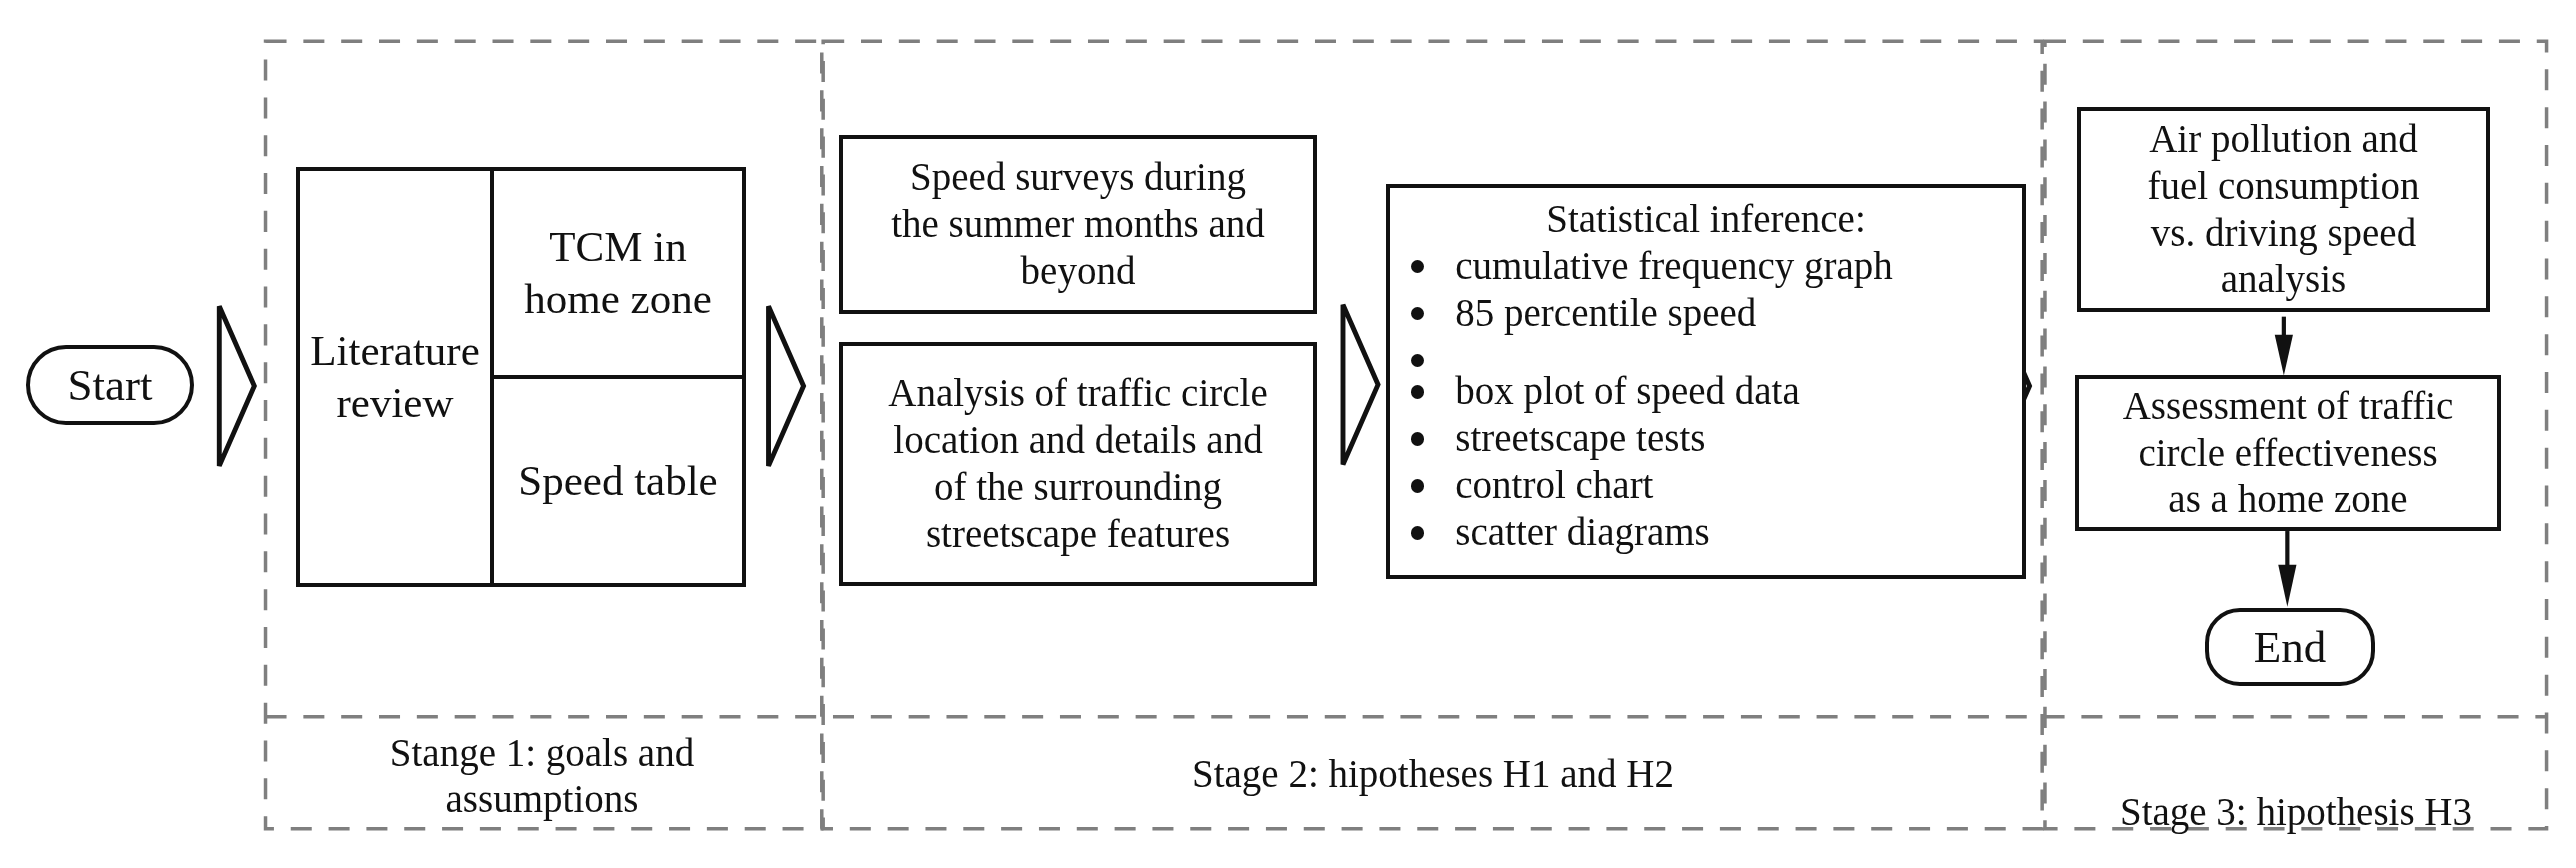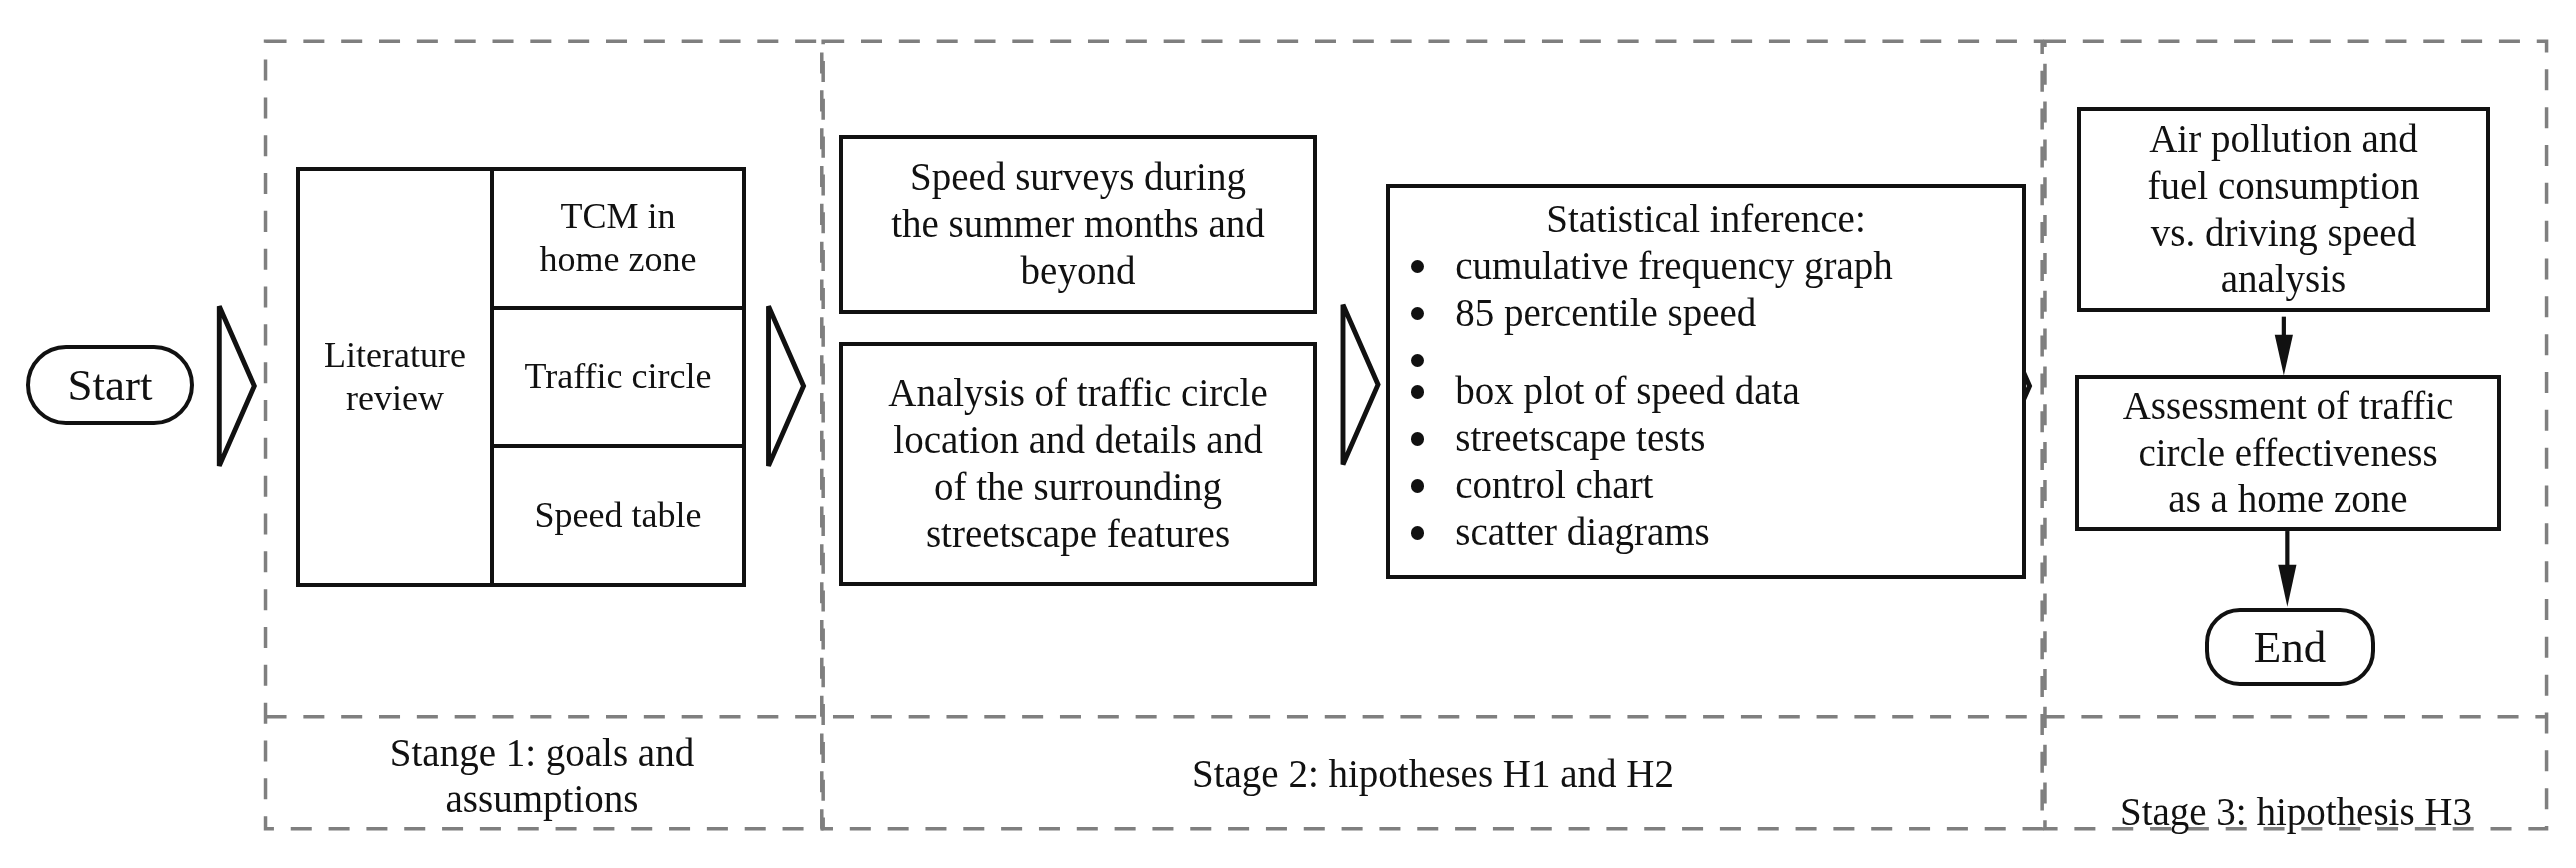--- a/index.html
+++ b/index.html
@@ -47,21 +47,21 @@
     position: absolute;
     border: 4.2px solid #111111;
     box-sizing: border-box;
     display: flex;
   }
   .tcell {
     display: flex;
     align-items: center;
     justify-content: center;
     text-align: center;
-    font-size: 36px;
+    font-size: 43px;
     line-height: 1.2;
     white-space: pre-line;
     box-sizing: border-box;
   }
   .tleft {
     width: 194px;
     border-right: 4.2px solid #111111;
   }
   .tright {
     flex: 1;
@@ -133,21 +133,20 @@
   </svg>
 
   <div class="node stadium" style="left:26px; top:345px; width:160px; height:72px;">Start</div>
 
   <div class="tablebox" style="left:296px; top:167px; width:450px; height:420px;">
     <div class="tcell tleft">Literature
 review</div>
     <div class="tright">
       <div class="tcell trow">TCM in
 home zone</div>
-      <div class="tcell trow">Traffic circle</div>
       <div class="tcell trow">Speed table</div>
     </div>
   </div>
 
   <div class="node procbox" style="left:839px; top:135px; width:478px; height:179px;">Speed surveys during
 the summer months and
 beyond</div>
 
   <div class="node procbox" style="left:839px; top:342px; width:478px; height:244px;">Analysis of traffic circle
 location and details and

